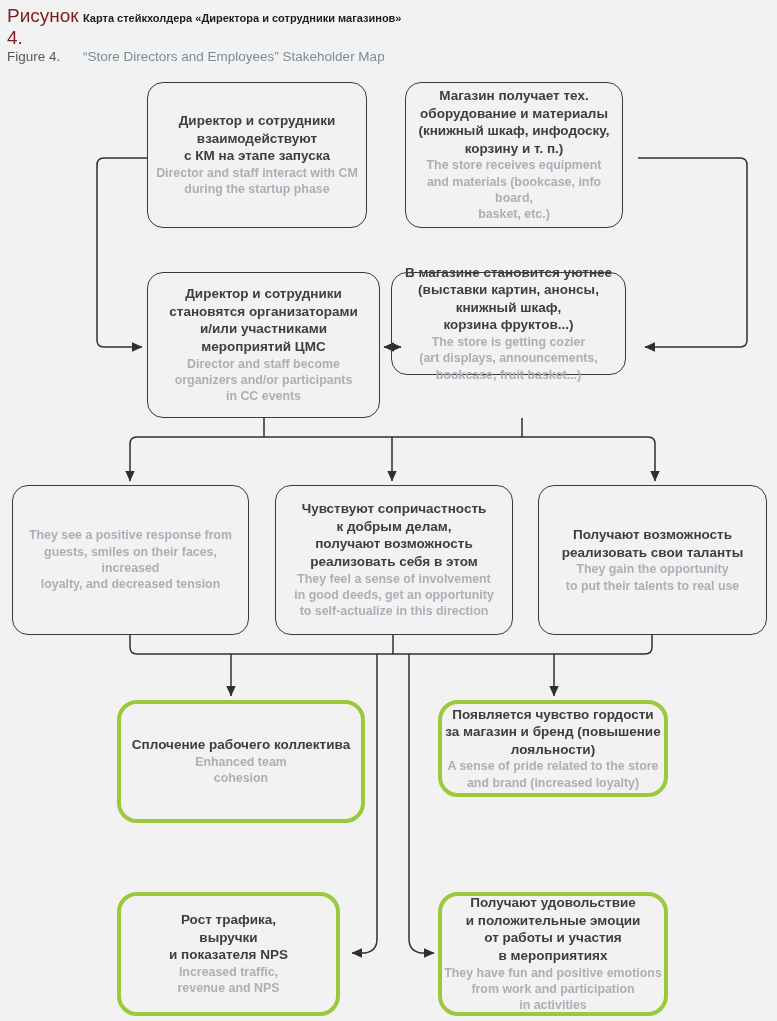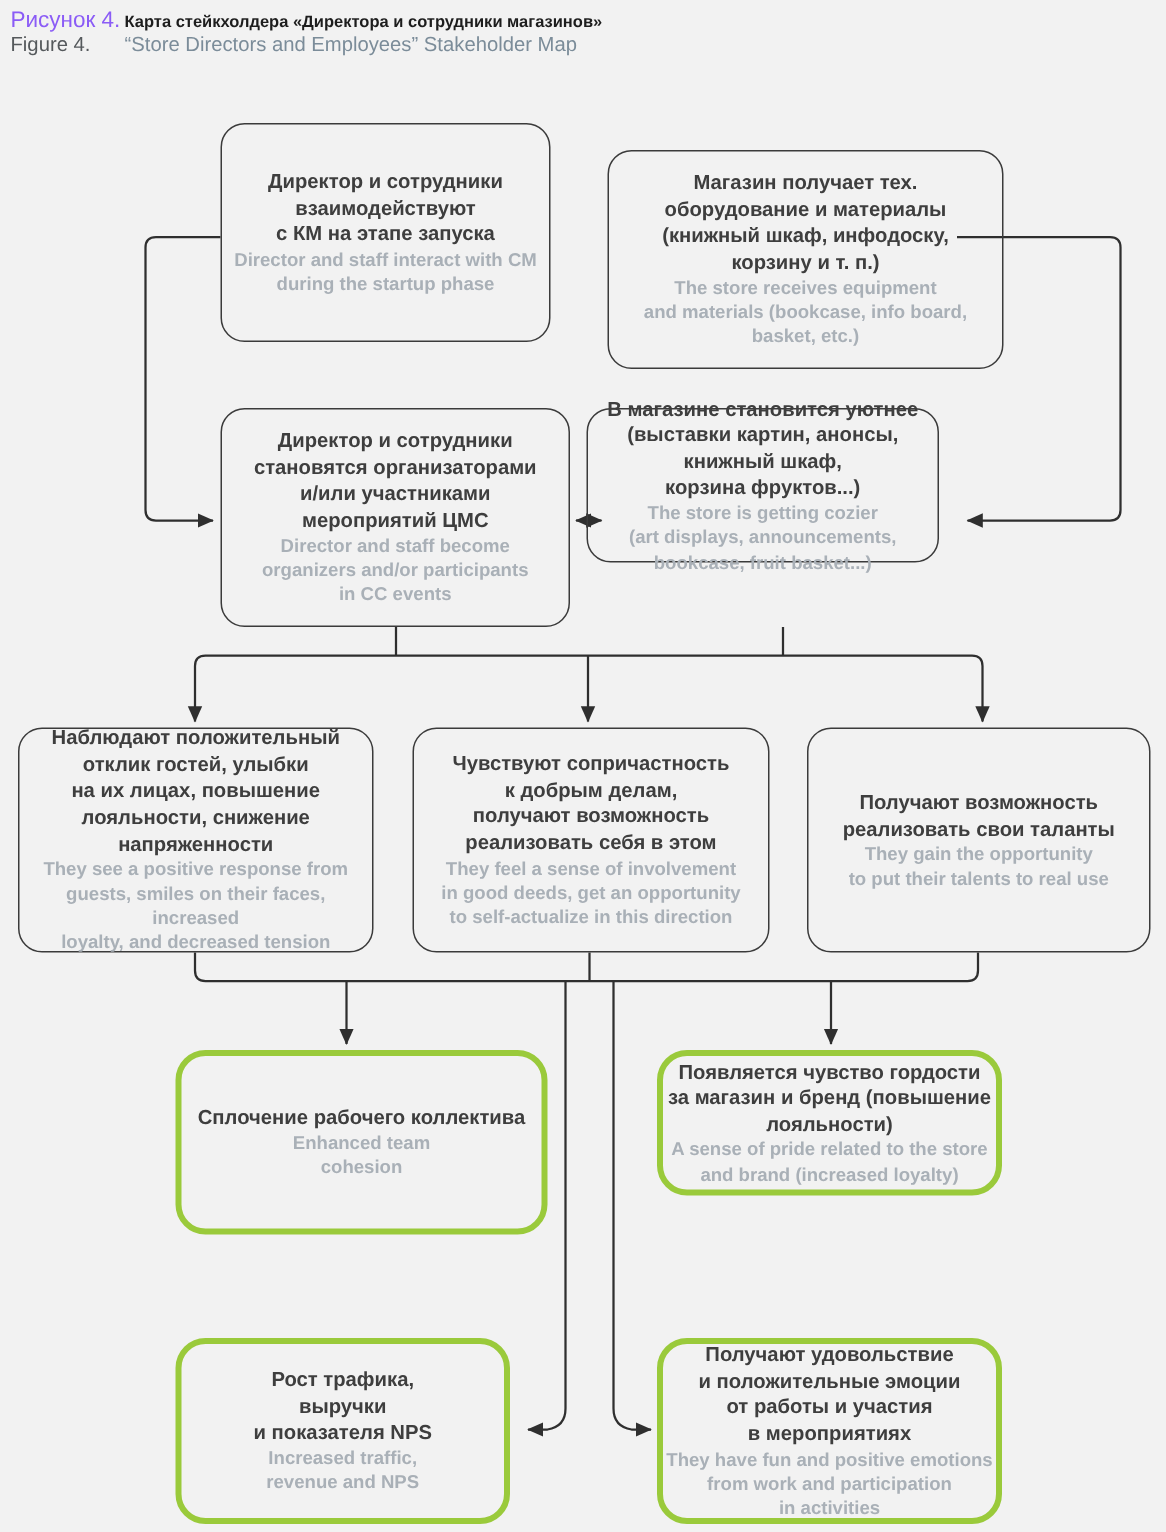--- a/index.html
+++ b/index.html
@@ -2,21 +2,21 @@
 <html><head>
 <meta charset="utf-8">
 <style>
   html,body{margin:0;padding:0;}
   body{background:#f2f2f2;font-family:"Liberation Sans",sans-serif;}
   .page{position:relative;width:777px;height:1021px;background:#f2f2f2;overflow:hidden;}
 
   
   .caption{position:absolute;left:7px;top:5px;}
   .cap-line{display:flex;align-items:baseline;}
-  .cap-label{flex:0 0 76px;font-size:15px;color:#8b5cf6;}
+  .cap-label{flex:0 0 76px;font-size:19px;color:#7f1d1d;}
   .cap-title-ru{font-size:11px;font-weight:700;color:#1d1d1d;}
   .cap-label-en{flex:0 0 76px;font-size:13.5px;color:#55595c;}
   .cap-title-en{font-size:13.5px;font-weight:400;color:#7b8c99;}
 
   
   .wires{position:absolute;left:0;top:0;pointer-events:none;}
   .wires path{stroke:#2f2f2f;stroke-width:1.5;fill:none;}
 
   
   .node{position:absolute;box-sizing:border-box;display:flex;flex-direction:column;
@@ -72,21 +72,21 @@
   </svg>
 
   <div class="node dark" style="left:147px;top:82px;width:220px;height:146px">
     <div class="ru">Директор и сотрудники
 взаимодействуют
 с КМ на этапе запуска</div>
     <div class="en">Director and staff interact with CM
 during the startup phase</div>
   </div>
 
-  <div class="node dark" style="left:405px;top:100px;width:264px;height:146px">
+  <div class="node dark" style="left:405px;top:82px;width:218px;height:146px">
     <div class="ru">Магазин получает тех.
 оборудование и материалы
 (книжный шкаф, инфодоску,
 корзину и т. п.)</div>
     <div class="en">The store receives equipment
 and materials (bookcase, info board,
 basket, etc.)</div>
   </div>
 
   <div class="node dark" style="left:147px;top:272px;width:233px;height:146px">
@@ -103,25 +103,20 @@
     <div class="ru">В магазине становится уютнее
 (выставки картин, анонсы,
 книжный шкаф,
 корзина фруктов...)</div>
     <div class="en">The store is getting cozier
 (art displays, announcements,
 bookcase, fruit basket...)</div>
   </div>
 
   <div class="node dark" style="left:12px;top:485px;width:237px;height:150px">
-    <div class="ru">Наблюдают положительный
-отклик гостей, улыбки
-на их лицах, повышение
-лояльности, снижение
-напряженности</div>
     <div class="en">They see a positive response from
 guests, smiles on their faces, increased
 loyalty, and decreased tension</div>
   </div>
 
   <div class="node dark" style="left:275px;top:485px;width:238px;height:150px">
     <div class="ru">Чувствуют сопричастность
 к добрым делам,
 получают возможность
 реализовать себя в этом</div>

